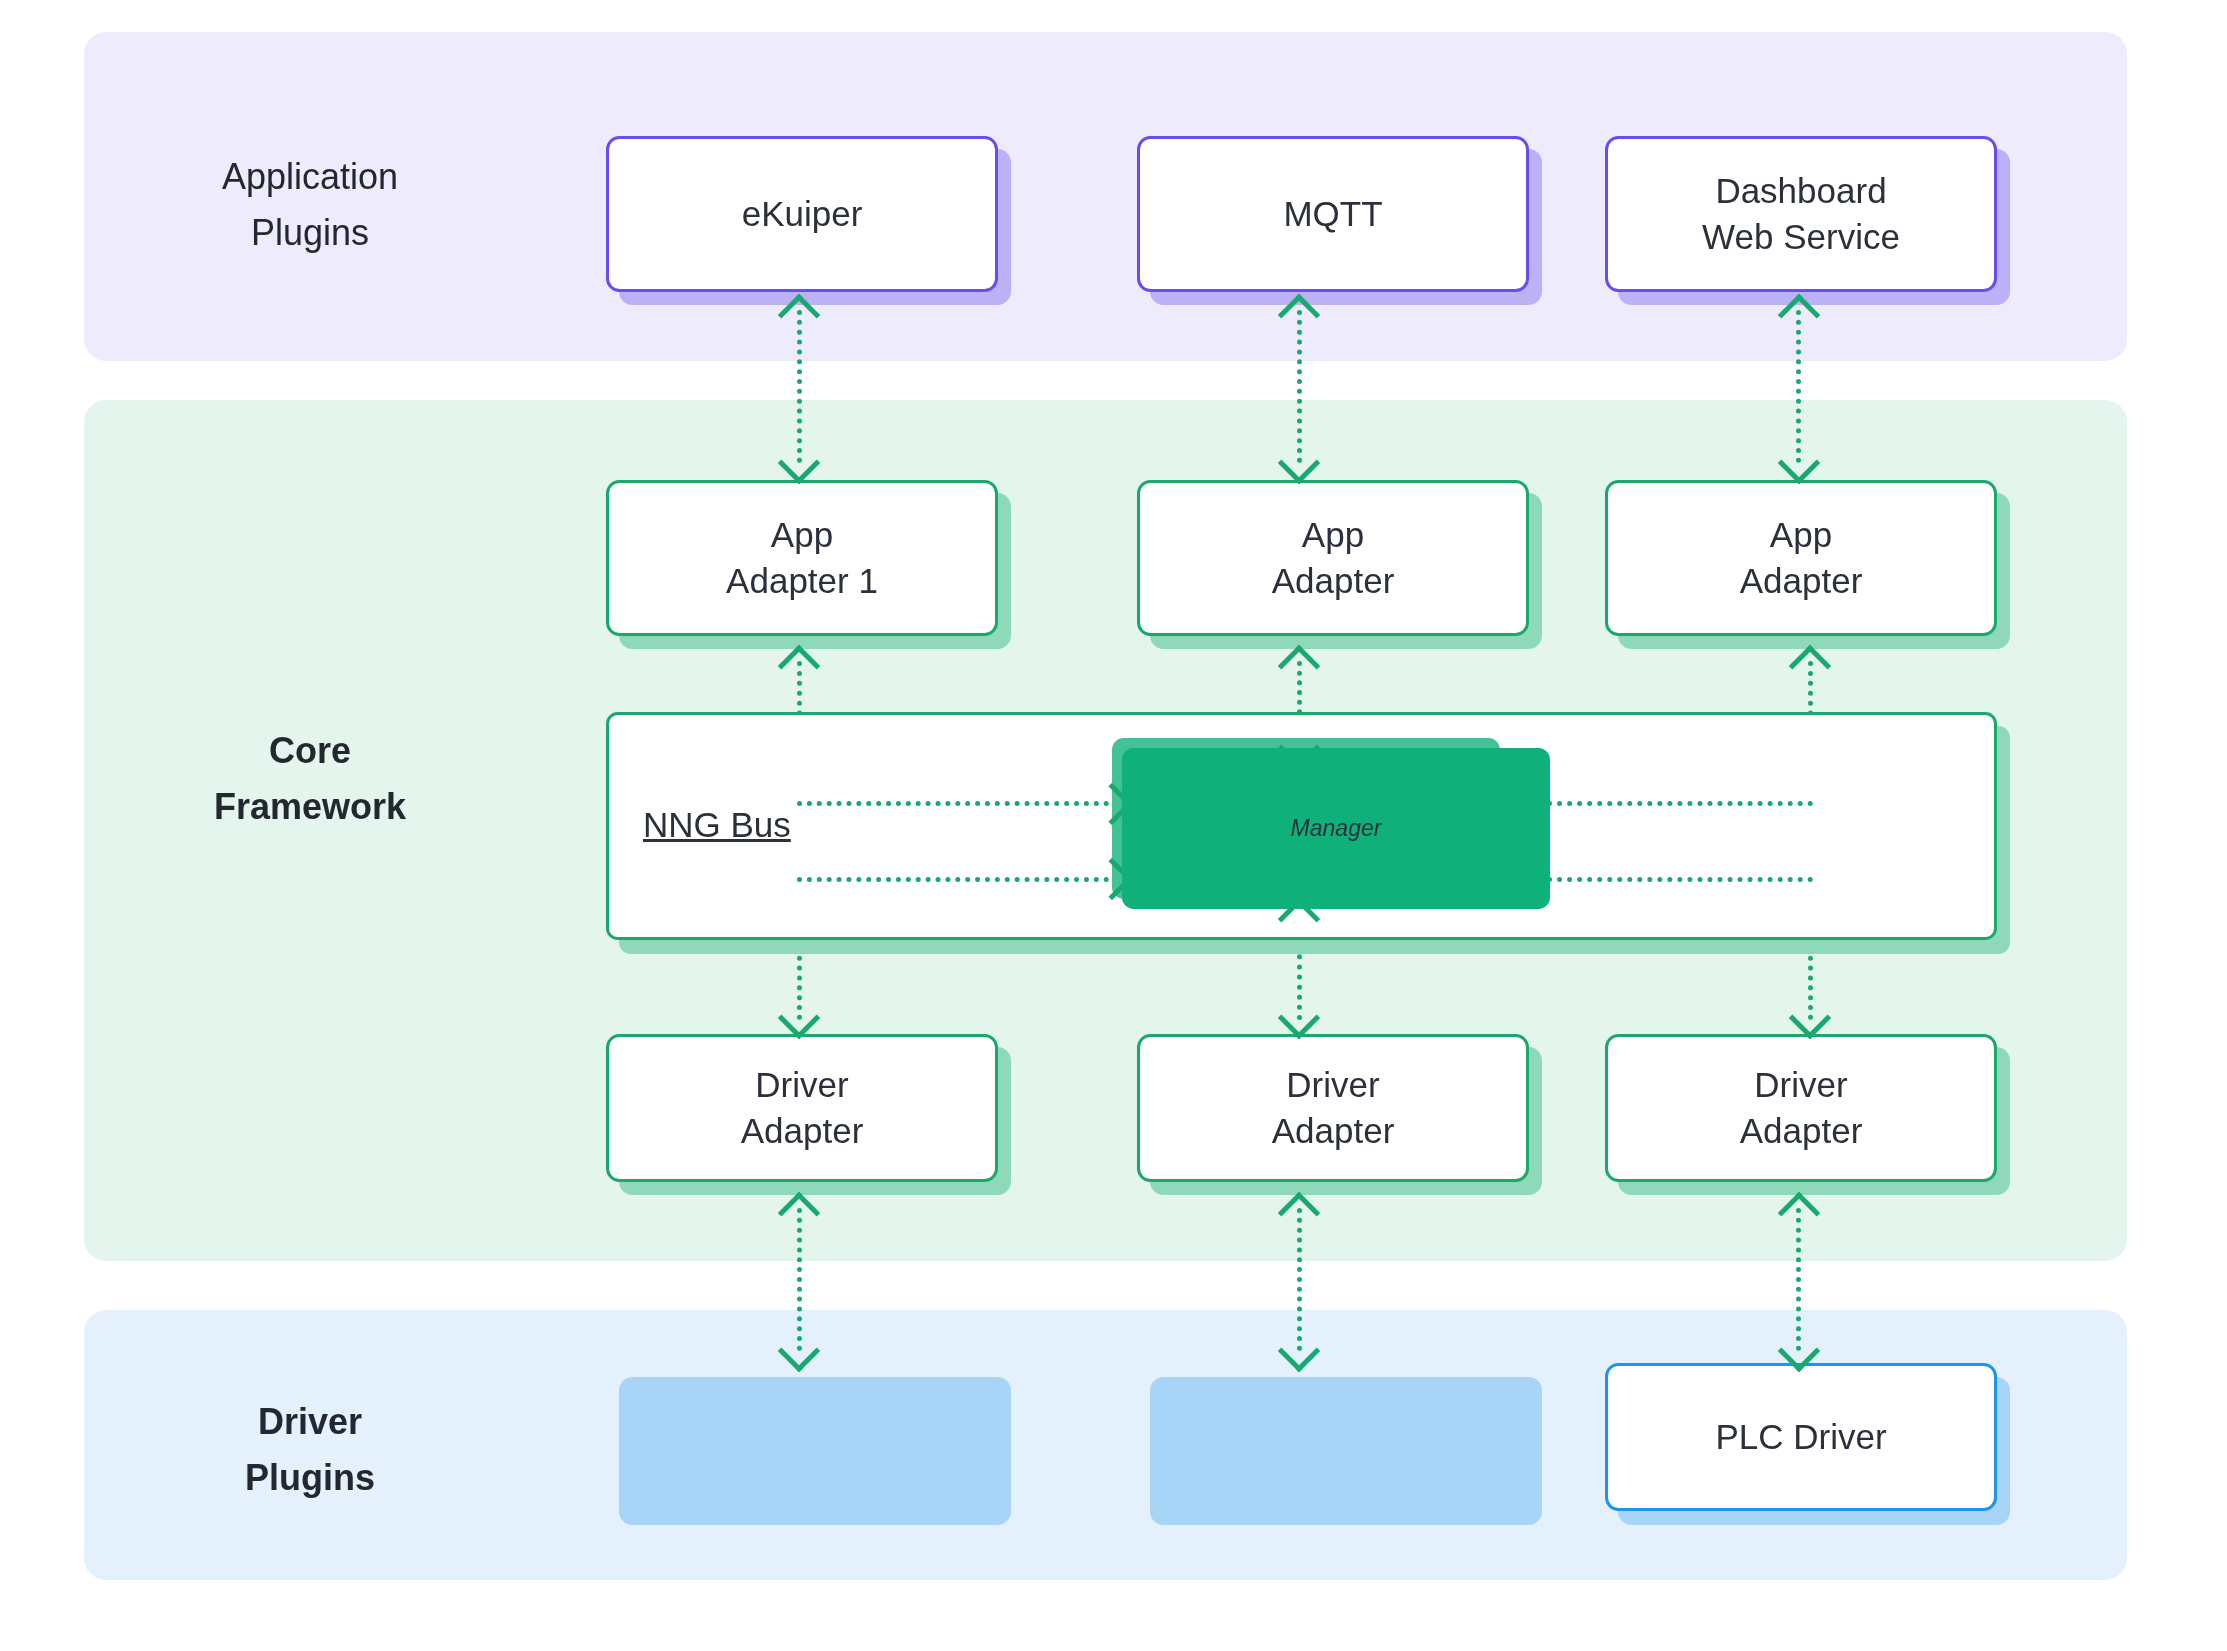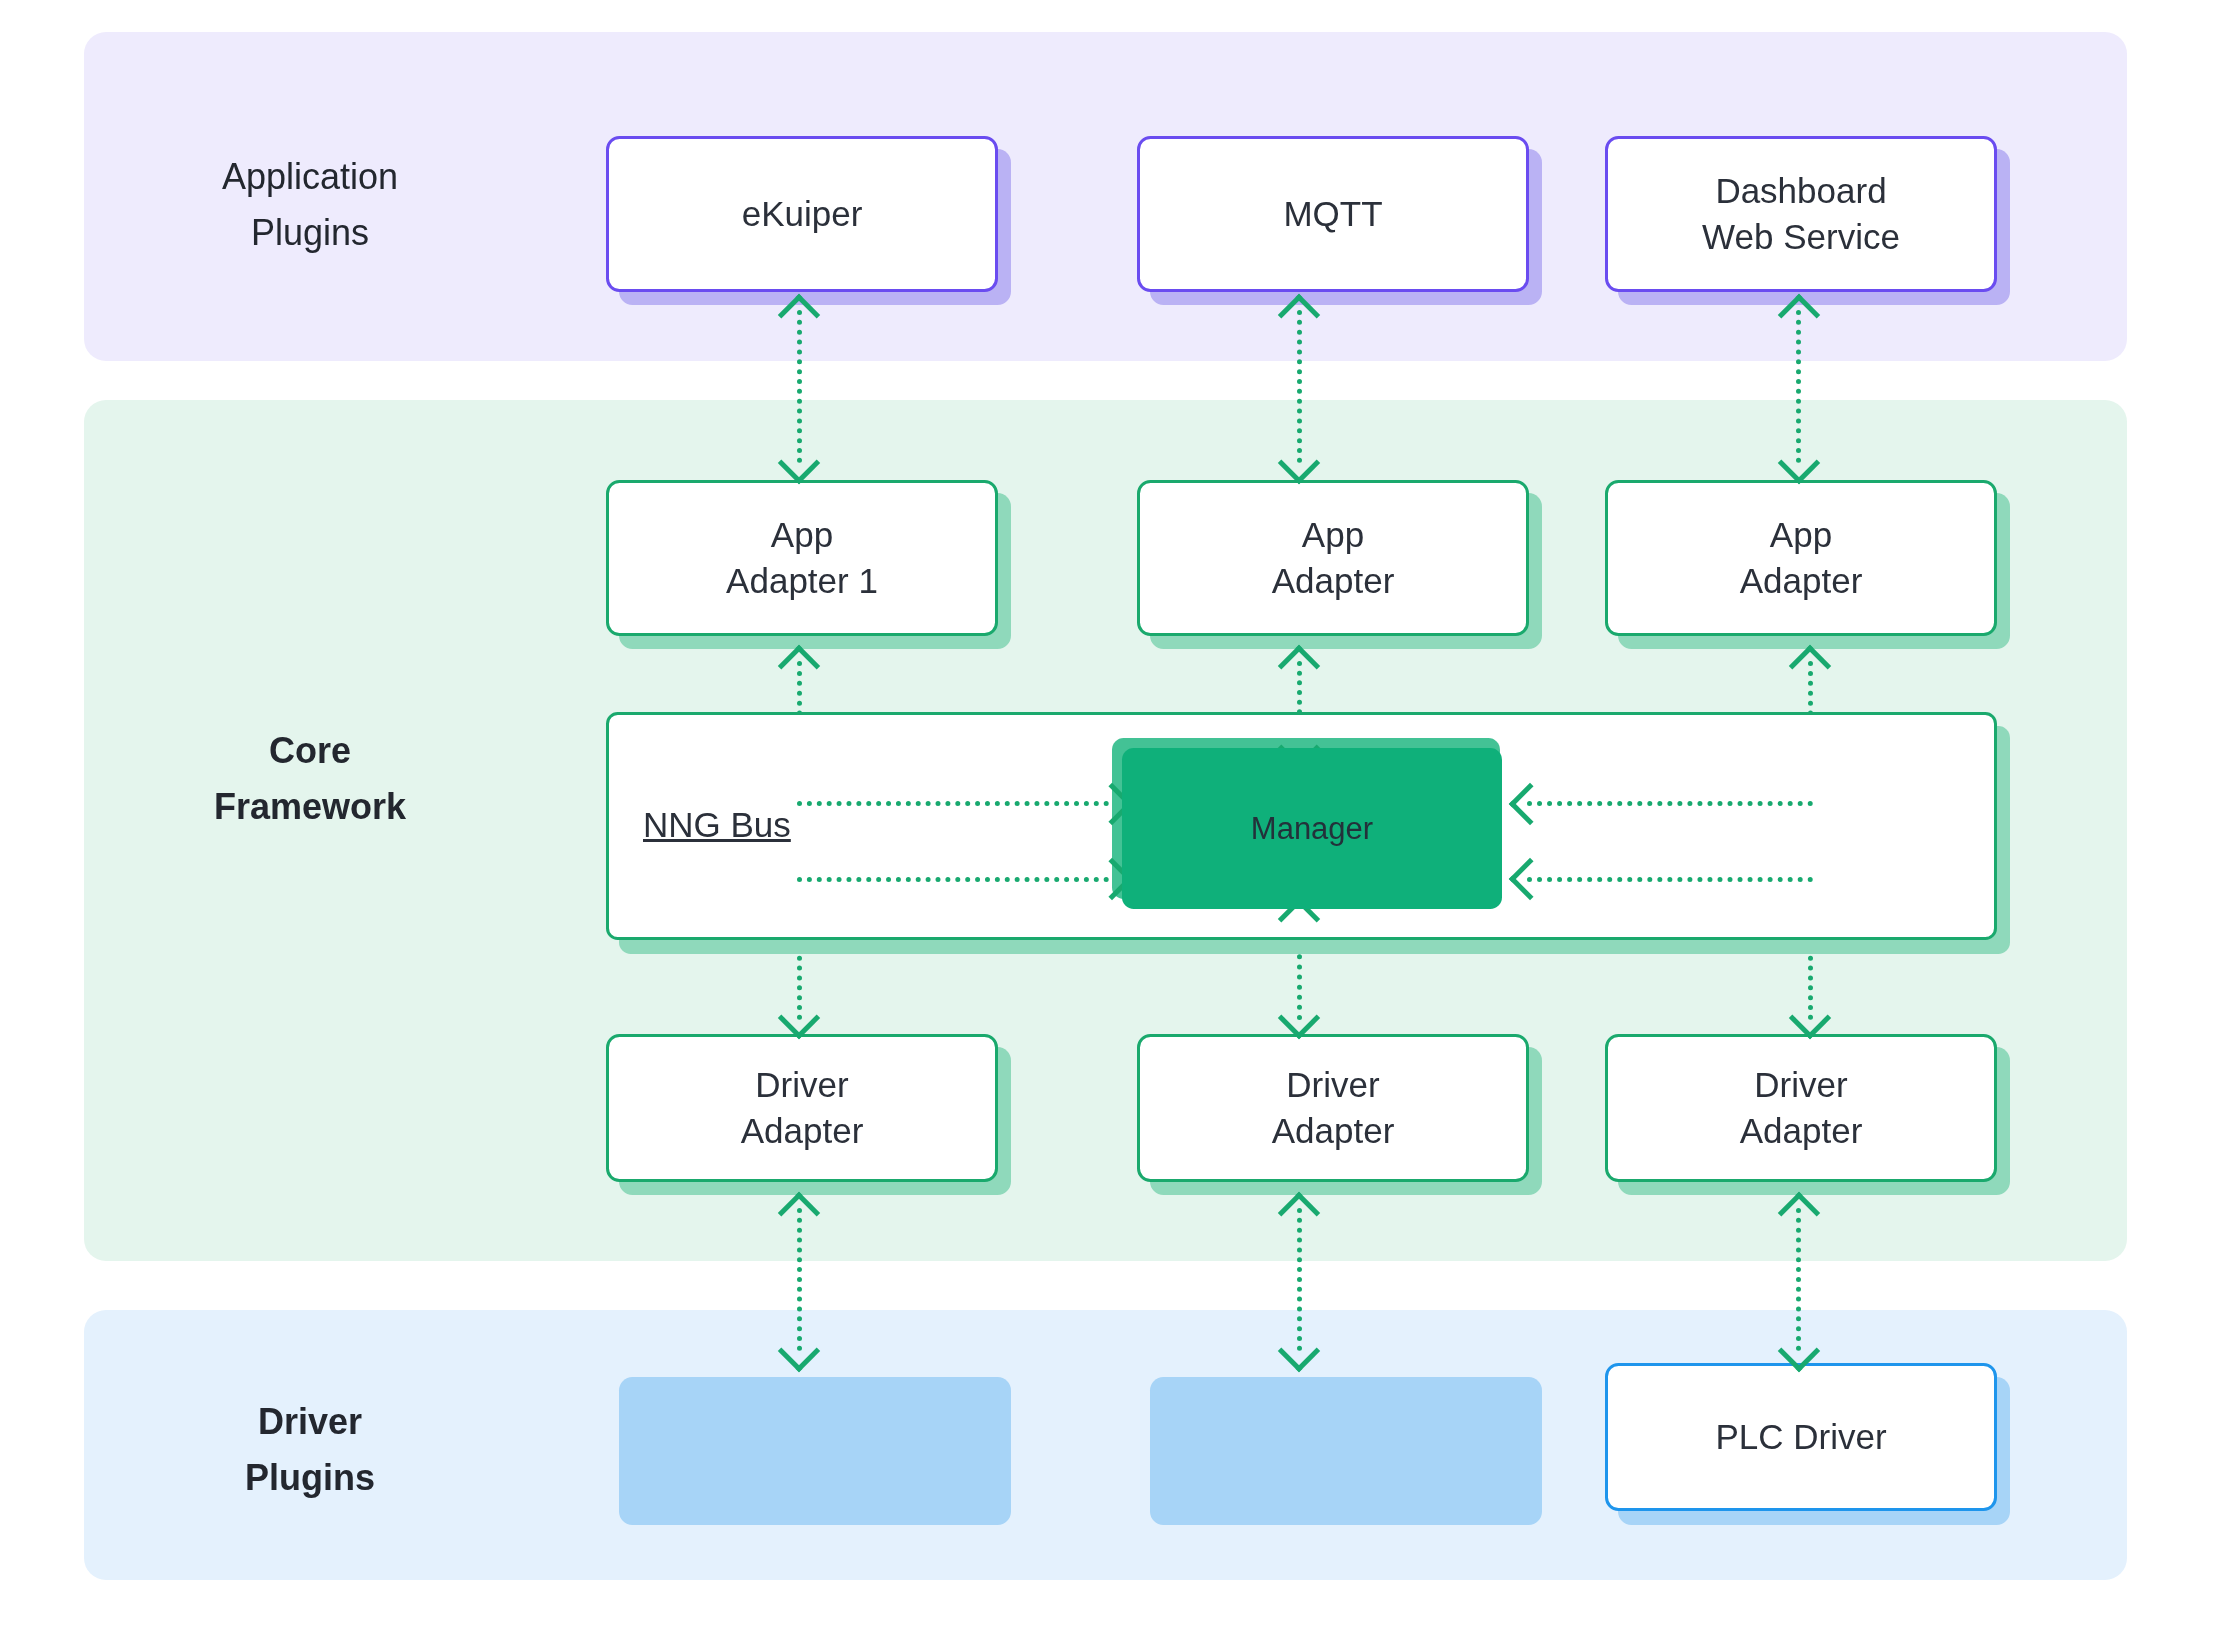--- a/index.html
+++ b/index.html
@@ -133,30 +133,31 @@
     width: 388px;
     height: 161px;
     border-radius: 11.7px;
     background: #43c295;
     z-index: 7;
   }
   .manager {
     position: absolute;
     left: 1122px;
     top: 748px;
-    width: 380px;
+    width: 428px;
     height: 161px;
     border-radius: 11.7px;
     background: #0fb07a;
     display: flex;
     align-items: center;
     justify-content: center;
-    font-size: 31px;
+    font-size: 23px;
     color: #23313a;
     z-index: 9;
+    font-style: italic;
   }
 
   
   .vline {
     position: absolute;
     width: 0;
     border-left: 5px dotted #18a96f;
     z-index: 4;
   }
   .hline {

